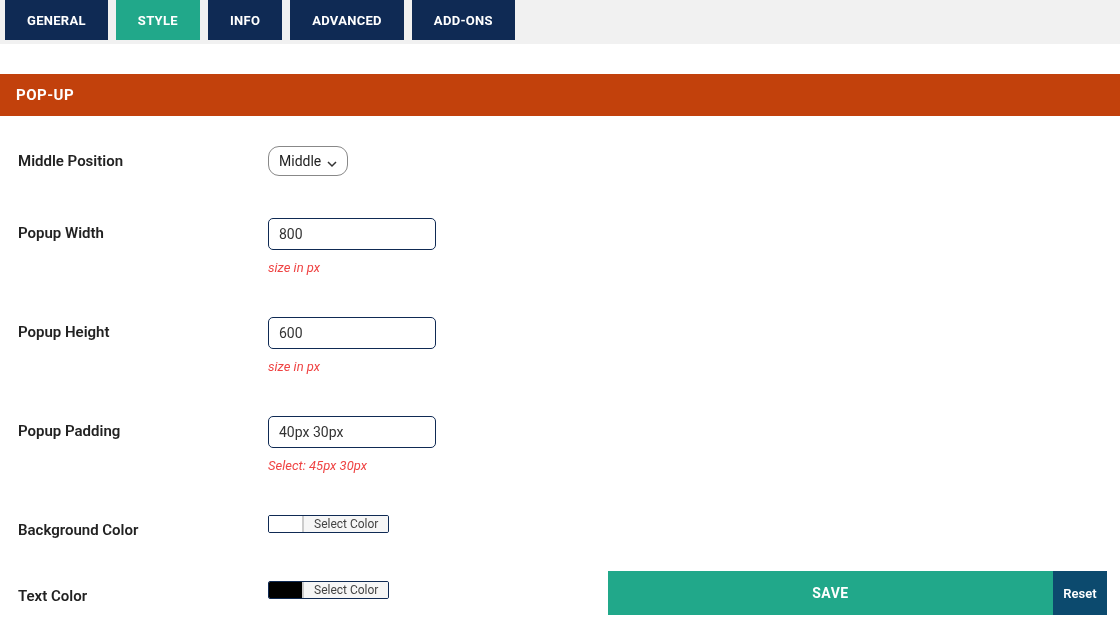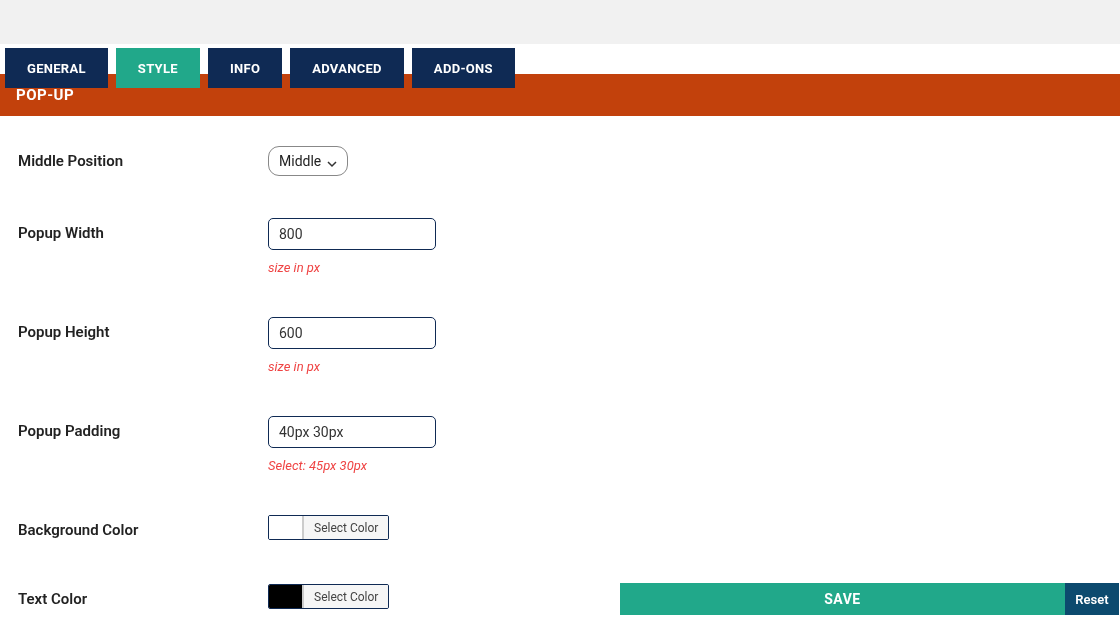--- a/index.html
+++ b/index.html
@@ -24,21 +24,20 @@
 .tab {
   background: #0f2a54;
   color: #fff;
   border: none;
   padding: 13px 22px 12px 22px;
   font-size: 13px;
   font-weight: 700;
   letter-spacing: 0.3px;
   cursor: pointer;
   font-family: inherit;
-  margin-top: 48px;
 }
 .tab.active {
   background: #21a88a;
 }
 .section-header {
   background: #c2410c;
   color: #fff;
   font-size: 15px;
   font-weight: 700;
   letter-spacing: 0.5px;
@@ -90,44 +89,44 @@
   font-style: italic;
   font-size: 13px;
   color: #ef4444;
   margin-top: 10px;
 }
 .color-picker {
   display: inline-flex;
   border: 1px solid #0f2a54;
   border-radius: 2px;
   overflow: hidden;
-  height: 25px;
+  height: 18px;
 }
 .swatch {
   width: 34px;
   background: #fff;
   border-right: 1px solid #ccc;
 }
 .swatch.black { background: #000; }
 .select-color-btn {
   background: #f6f6f6;
   border: none;
   border-left: 1px solid #ccc;
   padding: 0 10px;
   font-size: 12px;
   color: #444;
   cursor: pointer;
   font-family: inherit;
 }
 .footer {
   position: absolute;
   bottom: 3px;
-  right: 1px;
+  right: 13px;
   display: flex;
-  height: 32px;
+  height: 44px;
 }
 .save-btn {
   background: #21a88a;
   color: #fff;
   border: none;
   width: 445px;
   font-size: 14px;
   font-weight: 700;
   letter-spacing: 0.5px;
   cursor: pointer;

